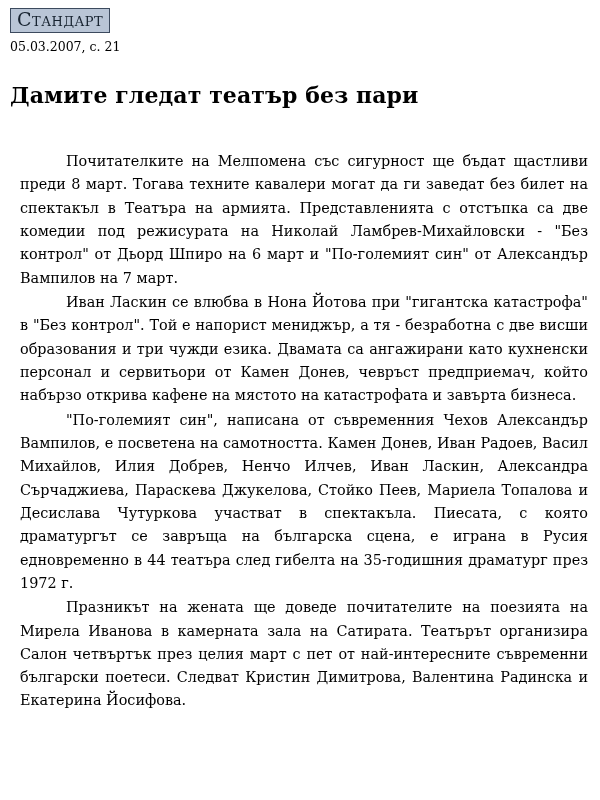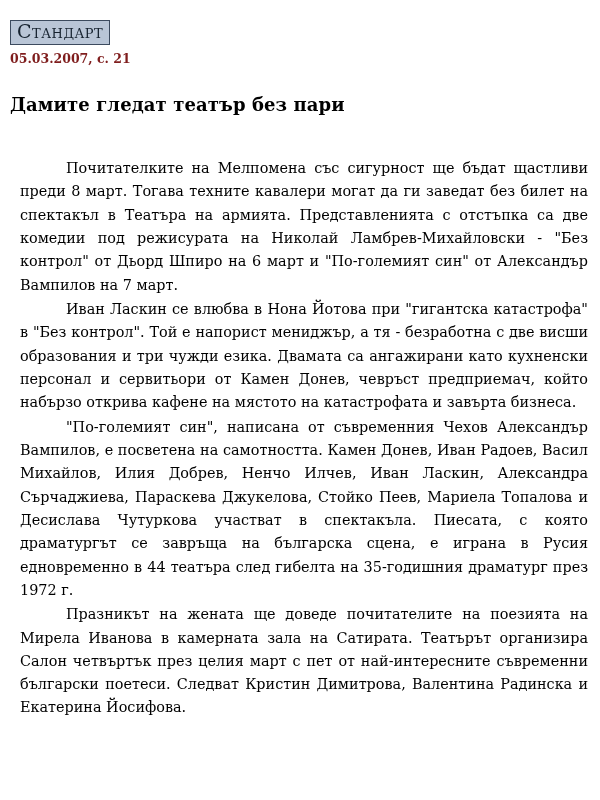--- a/index.html
+++ b/index.html
@@ -11,21 +11,21 @@
     width: 600px;
     height: 800px;
     font-family: "DejaVu Serif", "Liberation Serif", serif;
     color: #000000;
     overflow: hidden;
   }
   .page {
     width: 600px;
     height: 800px;
     box-sizing: border-box;
-    padding: 20px 12px 0 10px;
+    padding: 8px 12px 0 10px;
     position: relative;
   }
   .masthead {
     display: inline-block;
     background: #b9c5d6;
     border: 1px solid #3c4a5e;
     padding: 1px 6px 2px 6px;
     line-height: 1.05;
   }
   .masthead-text {
@@ -33,27 +33,27 @@
     font-size: 19px;
     font-variant: small-caps;
     letter-spacing: 0.5px;
     color: #16222f;
     white-space: nowrap;
   }
   .issue-line {
     margin-top: 6px;
     font-family: "DejaVu Serif", "Liberation Serif", serif;
     font-size: 12.5px;
-    font-weight: bold;
-    color: #7f1d1d;
+    font-weight: normal;
+    color: #000000;
   }
   .headline {
     margin-top: 28px;
     font-family: "DejaVu Serif", "Liberation Serif", serif;
-    font-size: 18px;
+    font-size: 22px;
     font-weight: bold;
     color: #000;
     letter-spacing: 0.1px;
   }
   .article {
     margin-top: 42px;
   }
   .para {
     font-family: "DejaVu Serif", "Liberation Serif", serif;
     font-size: 14.4px;

